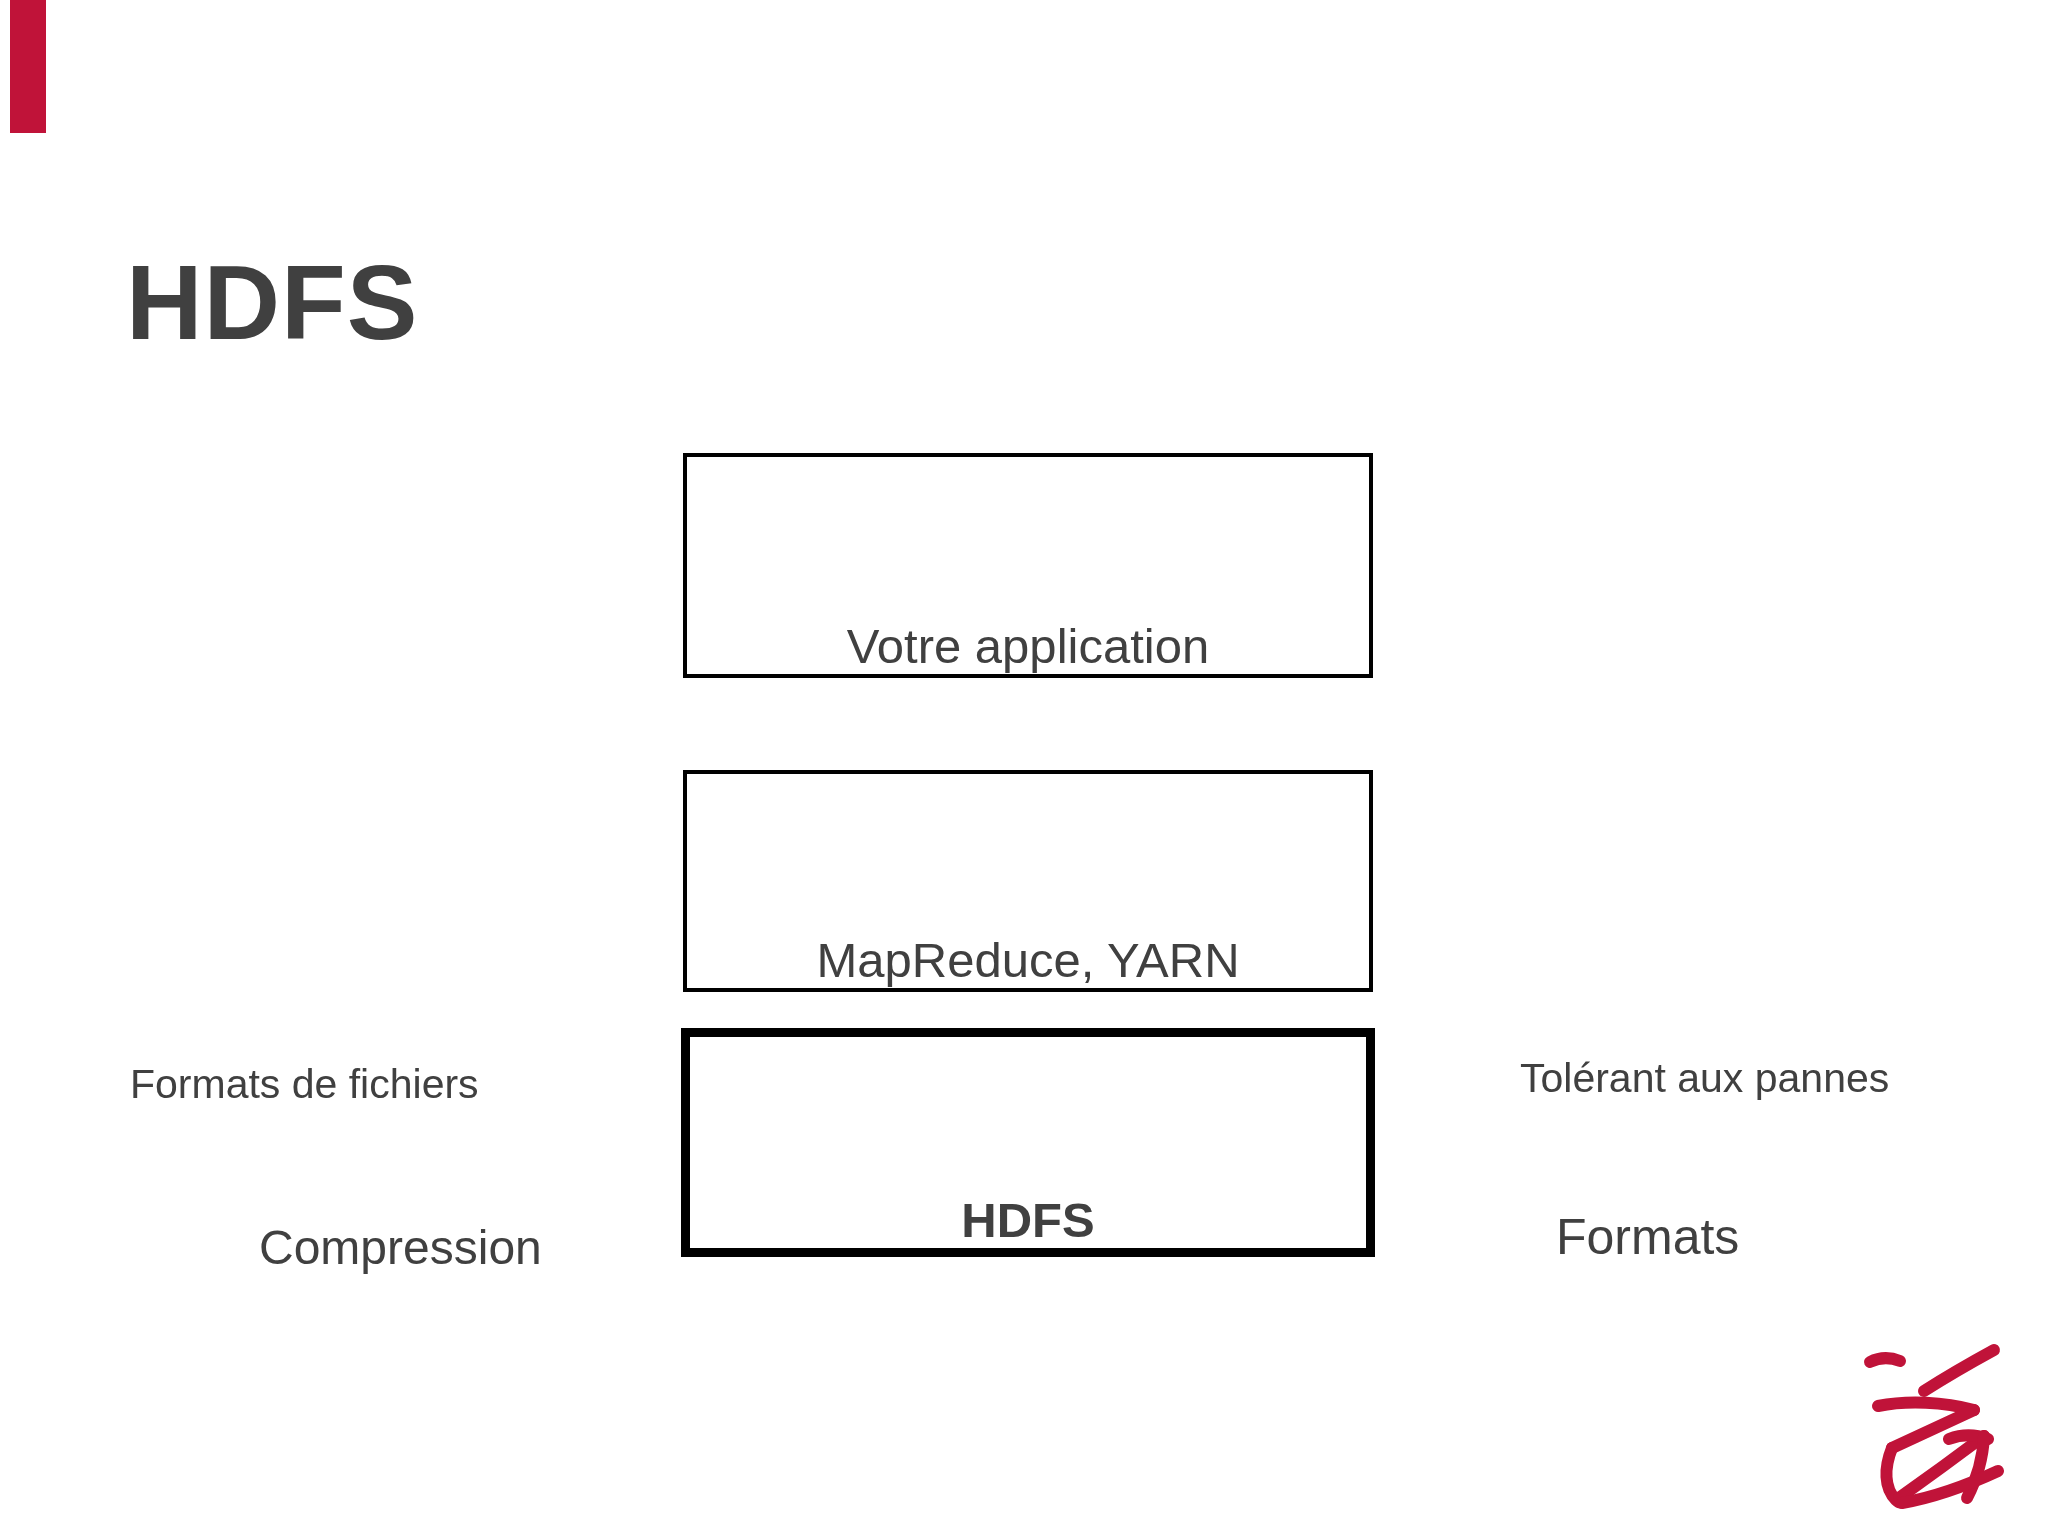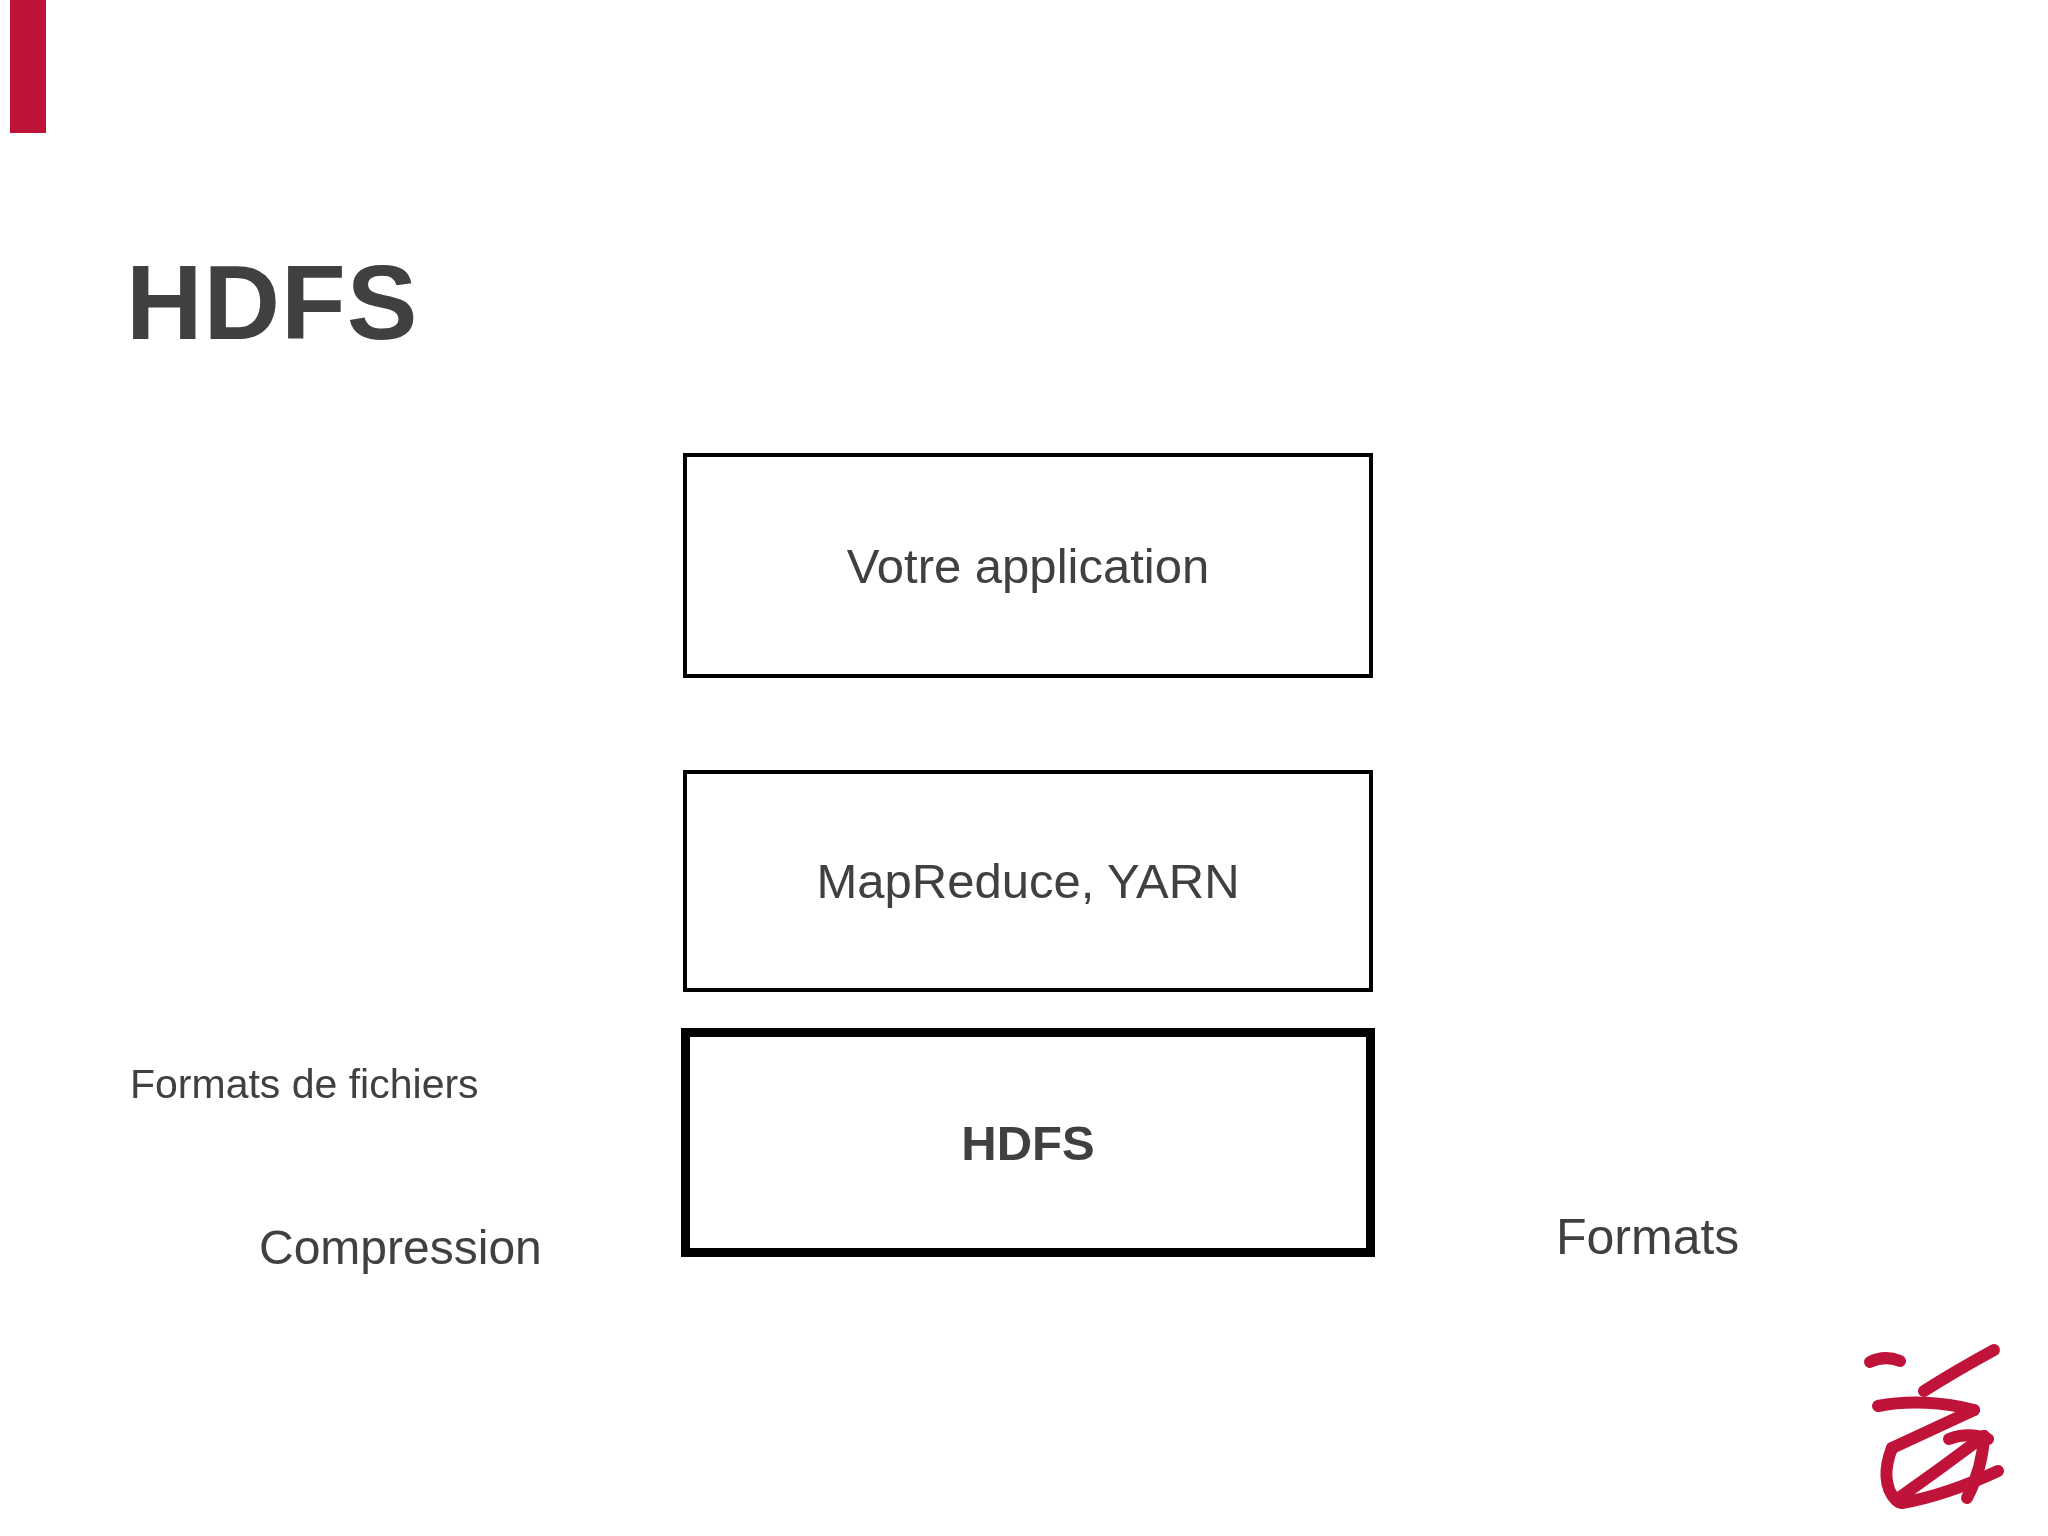--- a/index.html
+++ b/index.html
@@ -35,21 +35,21 @@
     white-space: nowrap;
   }
   .stack-box {
     position: absolute;
     left: 683px;
     width: 690px;
     box-sizing: border-box;
     border: 4px solid #000000;
     background: #ffffff;
     display: flex;
-    align-items: center;
+    align-items: flex-end;
     justify-content: center;
     font-size: 49px;
     white-space: nowrap;
   }
   .stack-box.box-1 { top: 453px; height: 225px; }
   .stack-box.box-2 { top: 770px; height: 222px; }
   .stack-box.box-3 {
     top: 1028px;
     height: 229px;
     left: 681px;
@@ -92,20 +92,21 @@
   </div>
 
   <div class="stack-box box-3">
     <span>HDFS</span>
   </div>
 
   <div class="side-label label-formats">Formats de fichiers</div>
 
   <div class="side-label label-compression">Compression</div>
 
+  <div class="side-label label-tolerant">Tolérant aux pannes</div>
 
   <div class="side-label label-scalable">Formats</div>
 
   <svg class="signature" viewBox="0 0 156 196" fill="none" stroke="#c01339" stroke-width="12" stroke-linecap="round">
     <path d="M 14 26 C 24 21 34 21 44 25"></path>
     <path d="M 68 55 C 90 41 116 26 138 14"></path>
     <path d="M 22 70 C 52 64 88 66 118 74"></path>
     <path d="M 118 74 C 88 88 58 102 36 112"></path>
     <path d="M 36 112 C 28 132 28 152 40 164 C 45 169 51 165 52 157"></path>
     <path d="M 43 162 C 74 140 104 118 128 100"></path>

